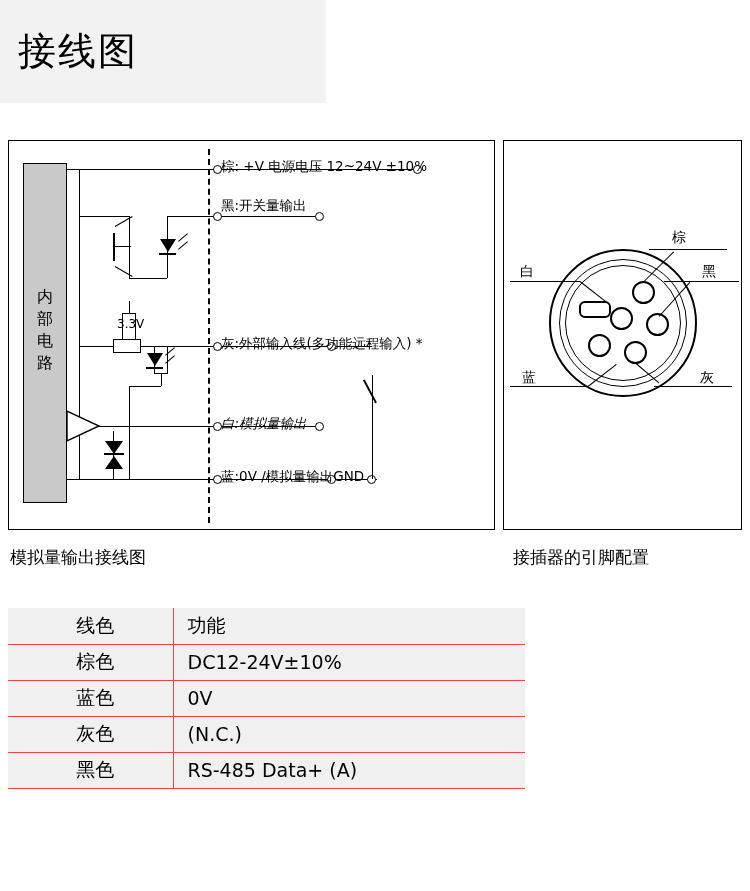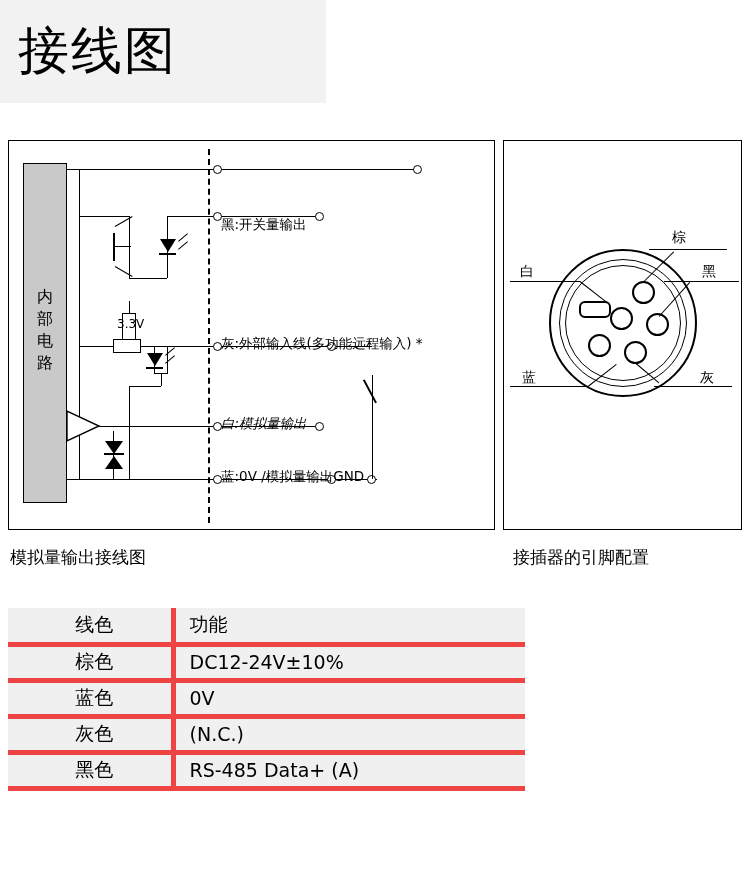--- a/index.html
+++ b/index.html
@@ -21,21 +21,21 @@
   
   .title-bar {
     position: absolute;
     left: 0; top: 0;
     width: 326px; height: 103px;
     background: #f2f2f2;
   }
   .title-text {
     position: absolute;
     left: 18px; top: 16px;
-    font-size: 51px;
+    font-size: 38px;
     line-height: 70px;
     letter-spacing: 2px;
     font-family: "DejaVu Sans", "Liberation Sans", sans-serif;
     color: #000;
     white-space: nowrap;
   }
 
   
   .panel {
     position: absolute;
@@ -133,21 +133,21 @@
   
   #wire-table {
     position: absolute;
     left: 8px; top: 608px;
     width: 517px;
     border-collapse: collapse;
     background: #f0f0f0;
     table-layout: fixed;
   }
   #wire-table td {
-    border: 5px solid #ef4444;
+    border: 1px solid #ef4444;
     height: 36px;
     font-size: 19px;
     font-family: "DejaVu Sans", "Liberation Sans", sans-serif;
     padding: 0 10px;
   }
   #wire-table td.c1 { width: 165px; text-align: center; }
   #wire-table td.c2 { text-align: left; padding-left: 14px; }
   #wire-table tr:first-child td { border-top: none; }
   #wire-table td:first-child { border-left: none; padding-left: 20px; }
   #wire-table td:last-child { border-right: none; }
@@ -246,21 +246,22 @@
     <div class="node" style="left:306px; top:281px;"></div>
     <div class="node" style="left:318px; top:334px;"></div>
     <div class="node" style="left:358px; top:334px;"></div>
     <div class="node" style="left:306px; top:71px;"></div>
     <div class="node" style="left:404px; top:24px;"></div>
 
     <div class="wire wv" style="left:363px; top:234px; height:104px;"></div>
     <div class="wire wh" style="left:327px; top:205px; width:36px;"></div>
     <div class="wire" style="left:355px; top:238px; width:26px; height:1.6px; transform:rotate(62deg); transform-origin:left center;"></div>
 
-    <div class="lbl" style="left:212px; top:75px;">黑:开关量输出</div>
+    <div class="lbl" style="left:212px; top:17px;">棕: +V 电源电压 12~24V ±10%</div>
+    <div class="lbl" style="left:212px; top:56px;">黑:开关量输出</div>
     <div class="lbl" style="left:212px; top:194px;">灰:外部输入线(多功能远程输入) *</div>
     <div class="lbl" style="left:212px; top:274px;font-style:italic;">白:模拟量输出</div>
     <div class="lbl" style="left:212px; top:327px;">蓝:0V /模拟量输出GND</div>
   </div>
 
   <div class="panel" id="panel-right">
 
     <div class="conn-outer" style="left:45px; top:108px; width:148px; height:148px;"></div>
     <div class="conn-inner" style="left:55px; top:118px; width:128px; height:128px;"></div>
     <div class="conn-inner" style="left:61px; top:124px; width:116px; height:116px;"></div>

